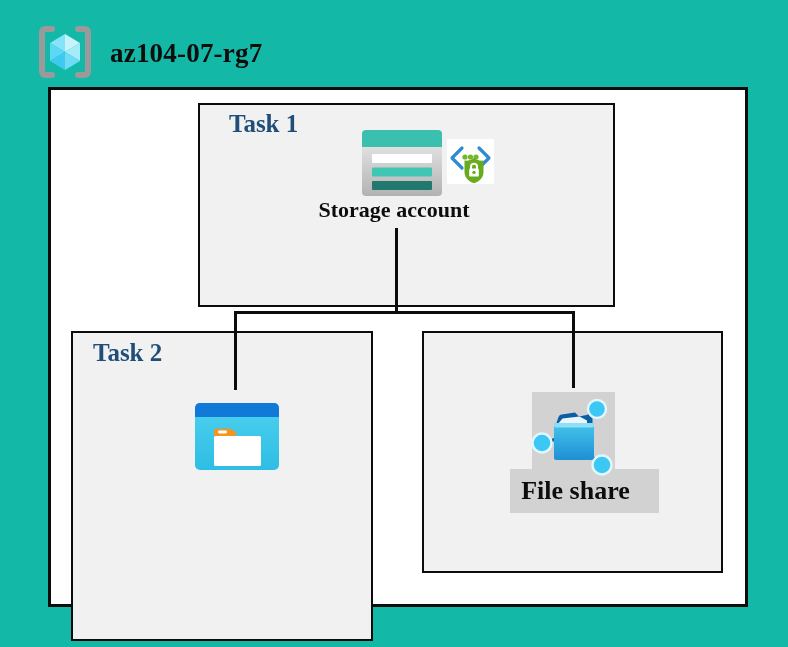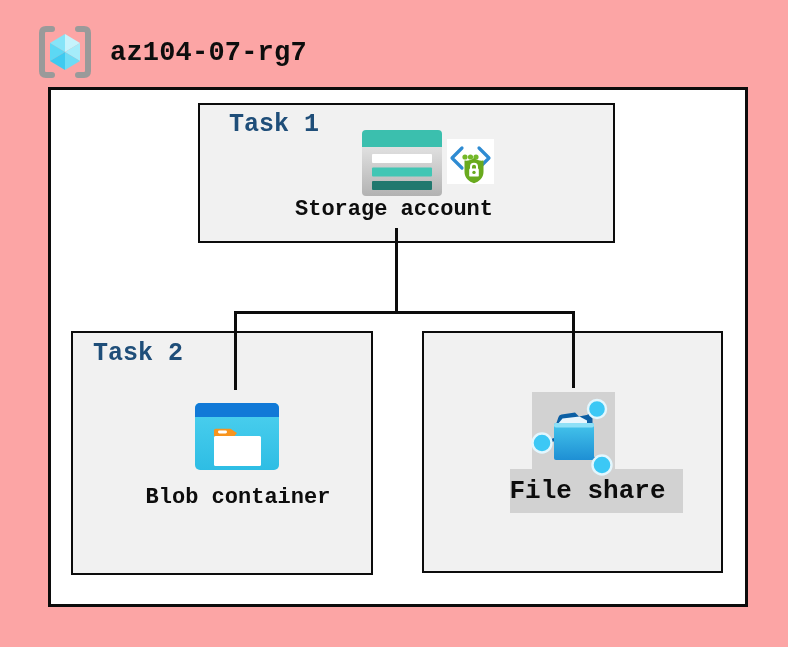--- a/index.html
+++ b/index.html
@@ -1,57 +1,57 @@
 <!DOCTYPE html>
 <html style="--line-black: #0c0c0c; --box-fill: #f1f1f1; --task-label-navy: #1f4e79; --storage-teal: #3bbfae; --storage-teal-mid: #41c6b4; --storage-teal-dark: #20786e; --blob-bar-blue: #1179d7; --blob-body-cyan: #3cc6ea; --tab-orange: #f7941e; --share-folder-blue: #1e93d6; --share-folder-dark: #0c5fa4; --node-cyan: #3cc8f5; --shield-green: #69aa1e; --bracket-blue: #2e8bd2; --dot-green: #74b829; --gray-label-bg: #d2d2d2; --bracket-gray: #9a9a9a;"><head>
 <meta charset="utf-8">
 <style>
   html,body { margin:0; padding:0; background:#ffffff; }
   .page {
-    position:relative; width:788px; height:647px; background:#fca5a5; overflow:hidden;
-    font-family:Liberation Mono, monospace;
+    position:relative; width:788px; height:647px; background:#14b8a6; overflow:hidden;
+    font-family:Liberation Serif, serif;
   }
   
   .rg-icon { position:absolute; left:35px; top:22px; width:60px; height:60px; }
   .rg-title {
     position:absolute; left:110px; top:38px; font-size:27px; font-weight:700;
     color:#0d0d0d; letter-spacing:0.2px; white-space:nowrap;
   }
   
   .outer-box {
     position:absolute; left:48px; top:87px; width:700px; height:520px;
     border:3px solid var(--line-black,#0c0c0c); background:#fff; box-sizing:border-box;
   }
   .task-box {
     position:absolute; background:var(--box-fill,#f1f1f1);
     border:2px solid var(--line-black,#141414); box-sizing:border-box; z-index:2;
   }
-  #task1 { left:198px; top:103px; width:417px; height:140px; }
-  #task2 { left:71px;  top:331px; width:302px; height:244px; }
+  #task1 { left:198px; top:103px; width:417px; height:204px; }
+  #task2 { left:71px;  top:331px; width:302px; height:310px; }
   #task3 { left:422px; top:331px; width:301px; height:242px; }
   .task-label {
     position:absolute; font-size:25px; font-weight:700;
     color:var(--task-label-navy,#1f4e79); white-space:nowrap;
   }
   #task1 .task-label { left:29px; top:5px; }
   #task2 .task-label { left:20px; top:6px; }
   #task3 .task-label { left:8px;  top:8px; }
   .resource-label {
     position:absolute; font-size:22px; font-weight:700; color:#0d0d0d;
     white-space:nowrap; transform:translateX(-50%);
   }
   #task1 .resource-label { left:194px; top:92px; }
   #task2 .resource-label { left:165px; top:152px; }
   
   .storage-icon { position:absolute; left:162px; top:25px; width:80px; height:66px; }
   .sas-icon     { position:absolute; left:247px; top:34px; width:47px; height:45px; }
   .blob-icon    { position:absolute; left:122px; top:70px; width:84px; height:67px; }
   .fs-icon      { position:absolute; left:105px; top:57px; width:86px; height:88px; overflow:visible; z-index:2; }
   .fs-label-bg  {
-    position:absolute; left:86px; top:136px; width:173px; height:44px;
+    position:absolute; left:86px; top:136px; width:149px; height:44px;
     background:var(--gray-label-bg,#d2d2d2); display:flex; align-items:center; justify-content:center;
   }
   #task3 .fs-resource-label {
     font-size:26px; font-weight:700; color:#0d0d0d; white-space:nowrap; transform:translateX(-9px);
   }
   
   .connector { position:absolute; background:var(--line-black,#0c0c0c); z-index:3; }
   #conn-v1 { left:395px; top:228px; width:3px;   height:85px; }
   #conn-h  { left:234px; top:311px; width:341px; height:3px;  }
   #conn-v2 { left:234px; top:311px; width:3px;   height:79px; }
@@ -129,21 +129,20 @@
       </defs>
       <g clip-path="url(#blobClip)">
         <rect width="84" height="67" fill="url(#blobBody)"></rect>
         <rect width="84" height="14" style="fill:var(--blob-bar-blue,#1179d7)"></rect>
         <path d="M19 33 V27.5 Q19 25.8 20.7 25.8 H35.5 L42 30 L39.5 33 Z" style="fill:var(--tab-orange,#f7941e)"></path>
         <rect x="23" y="27.6" width="9" height="2.8" rx="1.4" fill="#ffffff"></rect>
         <rect x="19" y="33" width="47" height="30" rx="1.5" fill="#ffffff"></rect>
       </g>
     </svg>
 
-    <div class="resource-label">Blob container</div>
   </section>
 
   <section class="task-box" id="task3">
     <div class="fs-label-bg">
       <span class="fs-resource-label">File share</span>
     </div>
 
     <svg class="fs-icon" viewBox="0 0 86 88" aria-hidden="true">
       <defs>
         <linearGradient id="fsFront" x1="0" y1="0" x2="0" y2="1">

